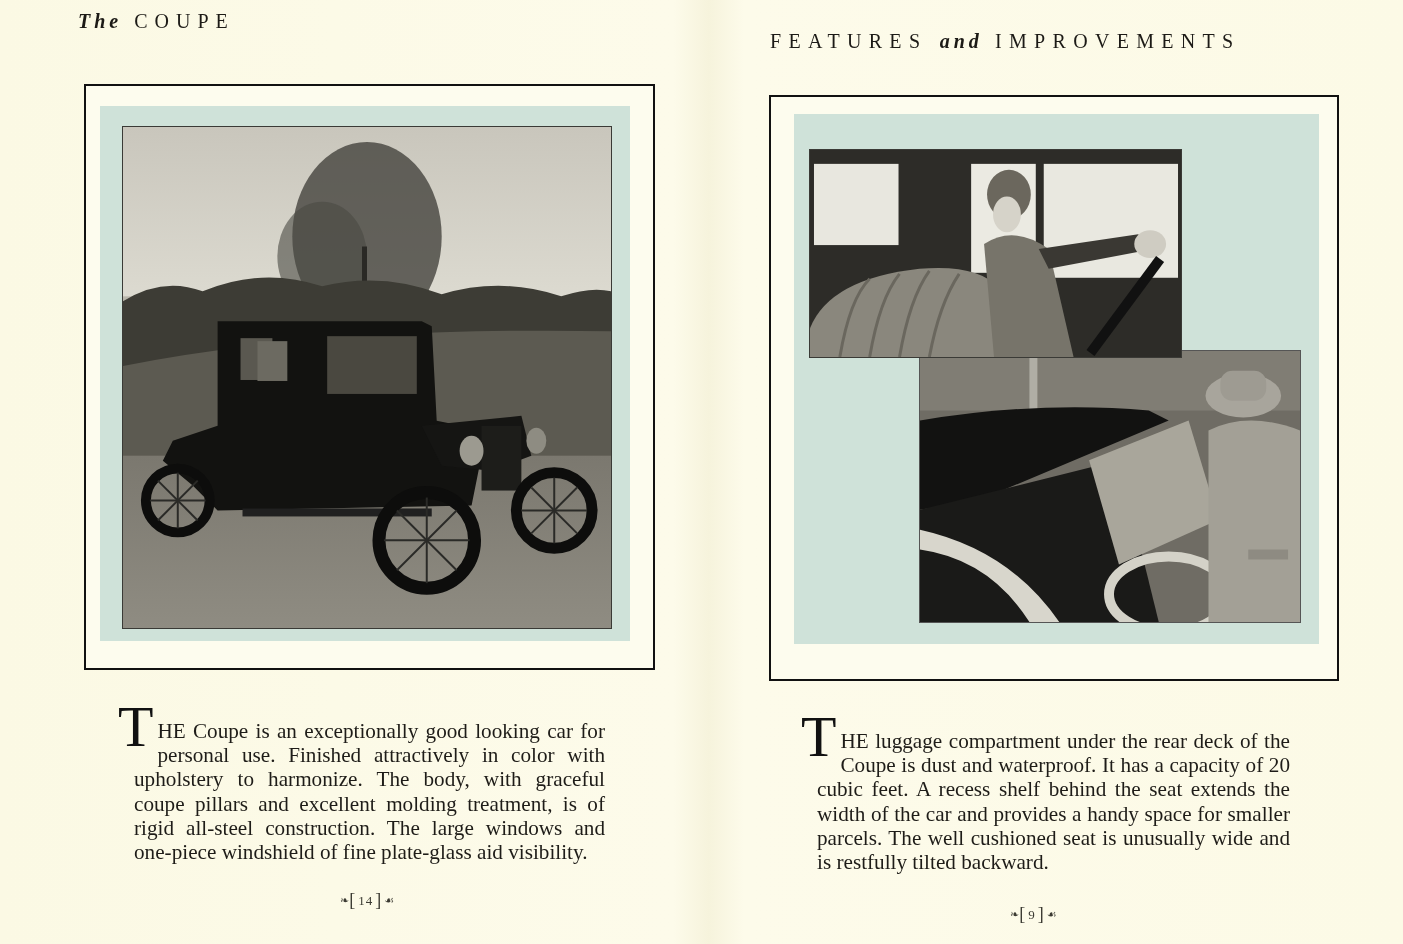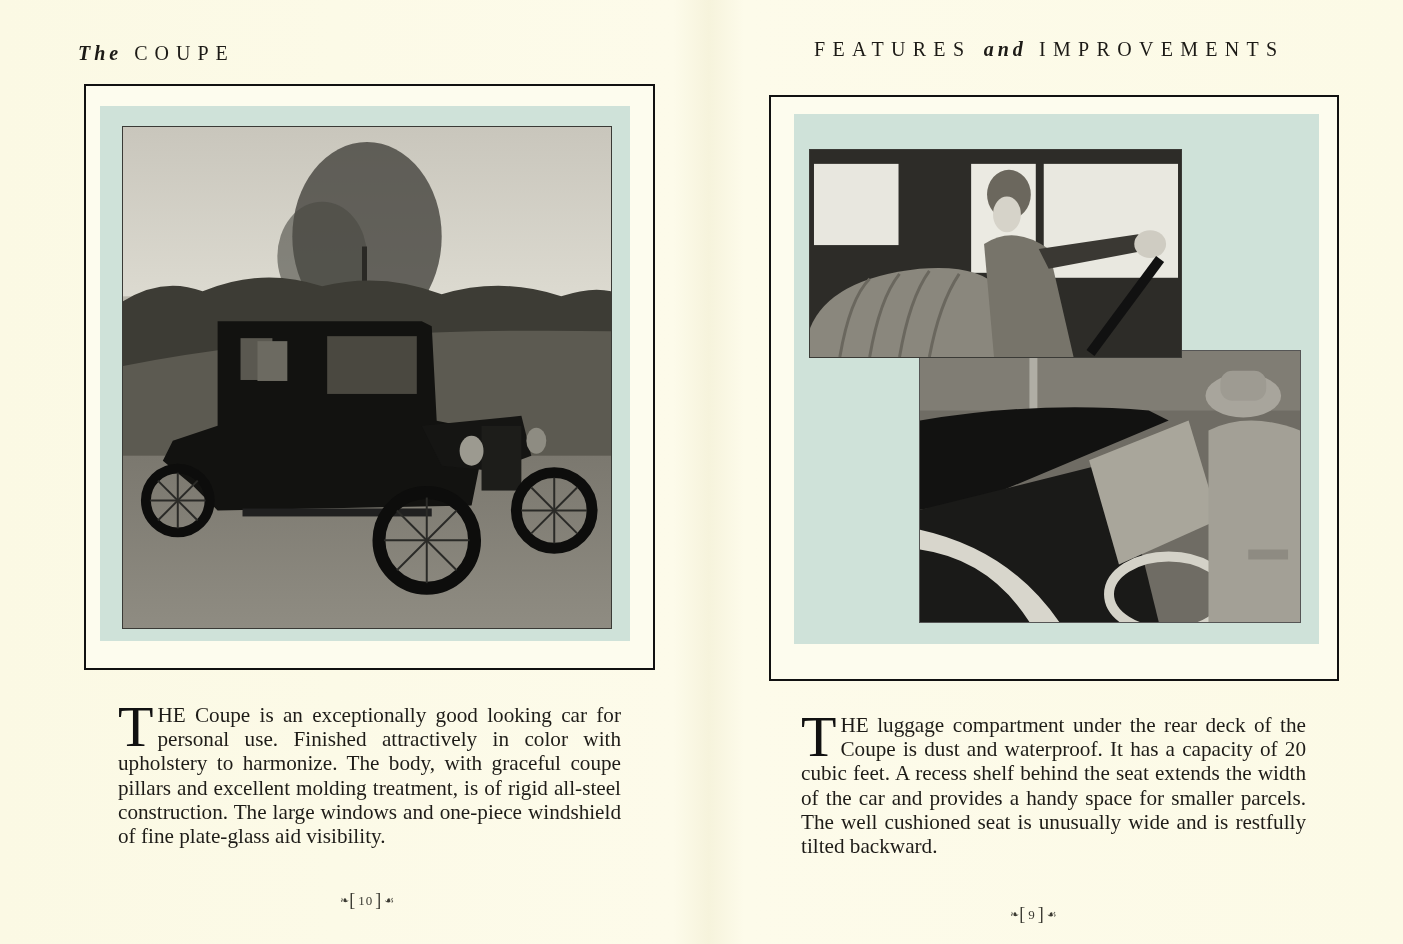--- a/index.html
+++ b/index.html
@@ -5,42 +5,42 @@
     html, body { margin:0; padding:0; }
     body {
       width:1403px; height:944px; overflow:hidden; position:relative;
       background:#fdfbe9;
       font-family:"Liberation Serif","DejaVu Serif",serif;
       color:#1c1a16;
     }
     .spread { position:absolute; inset:0; background:linear-gradient(90deg,#fbf9e4 0%,#fdfbea 48%,#f6f3dc 50.5%,#fdfbea 53%,#fcfae6 100%); }
     .running-head { position:absolute; font-size:20px; letter-spacing:7px; color:#1c1a16; white-space:nowrap; }
     .running-head .it { font-style:italic; font-weight:bold; letter-spacing:4px; }
-    #head-left { left:78px; top:42px; }
-    #head-right { left:770px; top:38px; letter-spacing:7.3px;margin-left:44px; }
+    #head-left { left:78px; top:10px; }
+    #head-right { left:770px; top:30px; letter-spacing:7.3px; }
 
     .frame { position:absolute; border:2px solid #111; background:#fdfcee; box-sizing:border-box; }
     #frame-left { left:84px; top:84px; width:571px; height:586px; }
     #frame-right { left:769px; top:95px; width:570px; height:586px; }
 
     .tint { position:absolute; background:#cfe2d9; box-sizing:border-box; }
     #tint-left { left:100px; top:106px; width:530px; height:535px; }
     #tint-right { left:794px; top:114px; width:525px; height:530px; }
 
     .photo { position:absolute; overflow:hidden; border:1px solid #3a3a36; box-sizing:border-box; }
     #photo-coupe { left:122px; top:126px; width:490px; height:503px; background:#b9b6ab; }
     #photo-interior { left:809px; top:149px; width:373px; height:209px; background:#5d5a52; }
     #photo-luggage { left:919px; top:350px; width:382px; height:273px; background:#6e6b63; border-color:#555; }
     .photo svg { display:block; width:100%; height:100%; }
 
     .caption { position:absolute; font-size:21.2px; line-height:24.2px; text-align:justify; color:#1e1c18; }
     #caption-left { left:118px; top:703px; width:503px; }
     #caption-right { left:801px; top:713px; width:505px; }
     .dropcap { float:left; font-size:58px; line-height:44px; margin:2px 4px 0 0; height:46px; color:#111; }
-    .caption p { margin:0; }
+    .caption p { margin:16px; }
 
     .folio { position:absolute; font-size:13px; color:#3b3a32; letter-spacing:1px; white-space:nowrap; display:flex; align-items:center; gap:2px; }
     .folio .orn { font-size:11px; letter-spacing:-2px; }
     .folio .br { font-size:18px; }
     #folio-left { left:340px; top:890px; }
     #folio-right { left:1010px; top:904px; }
   </style>
 </head>
 <body>
 
@@ -109,21 +109,21 @@
 </div>
 
 <div id="caption-left" class="caption">
   <span class="dropcap">T</span>
   <p>HE Coupe is an exceptionally good looking car for personal use.  Finished attractively in color with upholstery to harmonize.  The body, with graceful coupe pillars and excellent molding treatment, is of rigid all-steel construction.  The large windows and one-piece windshield of fine plate-glass aid visibility.</p>
 </div>
 
 <div id="folio-left" class="folio">
   <span class="orn">❧</span>
   <span class="br">[</span>
-  <span>10</span>
+  <span>14</span>
   <span class="br">]</span>
   <span class="orn">☙</span>
 </div>
 
 <div id="head-right" class="running-head">
   <span>FEATURES</span>
   <span class="it">and</span>
   <span>IMPROVEMENTS</span>
 </div>
 

